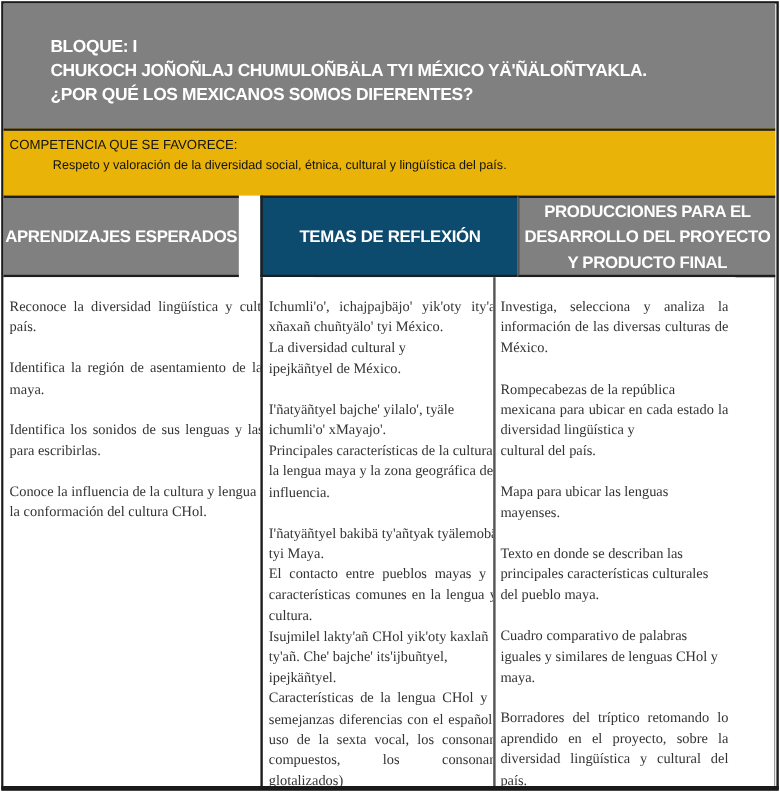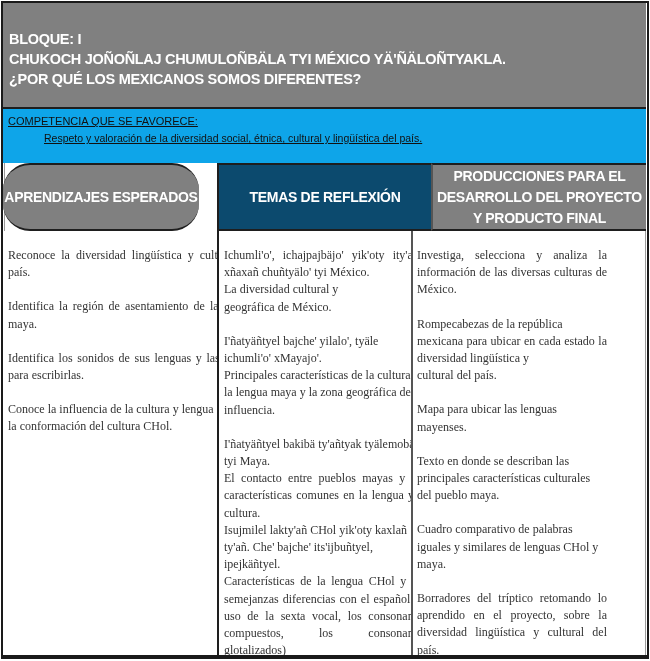--- a/index.html
+++ b/index.html
@@ -8,36 +8,36 @@
       position: absolute; left: 1px; top: 1px; width: 644px; height: 654px;
       border: 2px solid #1a1a1a; box-sizing: content-box;
       outline: 1px solid #9a9a9a; outline-offset: -4px;
     }
     .title-block {
       position: absolute; left: 3px; top: 3px; width: 643px; height: 104px;
       background: #808080; color: #ffffff; box-sizing: border-box;
       padding: 26px 6px 0 6px; font-size: 14.5px; line-height: 20px; font-weight: bold;
       letter-spacing: -0.3px;
     }
-    .title-block div { white-space: nowrap; }
+    .title-block div { white-space: nowrap; margin-left: 33px; }
     .comp-block {
       position: absolute; left: 3px; top: 107px; width: 643px; height: 56px;
-      background: #0ea5e9; color: #111111; box-sizing: border-box;
+      background: #eab308; color: #111111; box-sizing: border-box;
       border-top: 2px solid #1e1e1e; padding: 4px 5px 0 5px;
-      font-size: 11px; line-height: 17px; text-decoration: underline;
+      font-size: 11px; line-height: 17px;
     }
     .comp-block .label { font-size: 11px; }
     .comp-block .text { font-size: 10.5px; padding-left: 36px; }
     .hdr {
       position: absolute; top: 163px; height: 68px; box-sizing: border-box;
       border-top: 2px solid #1e1e1e; border-bottom: 2px solid #1e1e1e;
       display: flex; align-items: center; justify-content: center; text-align: center;
       color: #ffffff; font-weight: bold; font-size: 14px; line-height: 21px; letter-spacing: -0.3px;
     }
-    .hdr-1 { left: 3px; width: 196px; background: #808080; border-radius: 27px; }
+    .hdr-1 { left: 3px; width: 196px; background: #808080; }
     .hdr-2 { left: 217px; width: 214px; background: #0c4a6e; border-left: 2px solid #1e1e1e; }
     .hdr-3 { left: 431px; width: 215px; background: #808080; border-left: 2px solid #555; }
     .col {
       position: absolute; top: 231px; height: 424px; box-sizing: border-box;
       background: #ffffff; color: #333333; font-family: "Liberation Serif", "DejaVu Serif", serif;
       font-size: 12px; line-height: 17.2px; padding: 16px 4px 0 5px;
     }
     .col-1 { left: 3px; width: 258px; }
     .col-2 { left: 217px; width: 214px; border-left: 2px solid #1e1e1e; }
     .col-3 { left: 411px; width: 202px; border-left: 2px solid #555; padding-left: 4px; padding-right: 6px; }
@@ -76,21 +76,21 @@
   <p class="par j">Reconoce la diversidad lingüística y cultural del país.</p>
   <p class="par j">Identifica la región de asentamiento de la cultura maya.</p>
   <p class="par j">Identifica los sonidos de sus lenguas y las grafías para escribirlas.</p>
   <p class="par j">Conoce la influencia de la cultura y lengua maya en la conformación del cultura CHol.</p>
 </div>
 
 <div class="col col-2">
   <div class="par">
     <span class="ln j">Ichumli'o', ichajpajbäjo' yik'oty ity'año' xñaxañ chuñtyälo' tyi México.</span>
     <span class="ln">La diversidad cultural y</span>
-    <span class="ln">geográfica de México.</span>
+    <span class="ln">ipejkäñtyel de México.</span>
   </div>
   <div class="par">
     <span class="ln">I'ñatyäñtyel bajche' yilalo', tyäle ichumli'o' xMayajo'.</span>
     <span class="ln">Principales características de la cultura y la lengua maya y la zona geográfica de influencia.</span>
   </div>
   <div class="par">
     <span class="ln">I'ñatyäñtyel bakibä ty'añtyak tyälemobä tyi Maya.</span>
     <span class="ln j">El contacto entre pueblos mayas y sus características comunes en la lengua y la cultura.</span>
     <span class="ln">Isujmilel lakty'añ CHol yik'oty kaxlañ ty'añ. Che' bajche' its'ijbuñtyel, ipejkäñtyel.</span>
     <span class="ln j">Características de la lengua CHol y sus semejanzas diferencias con el español (el uso de la sexta vocal, los consonantes compuestos, los consonantes glotalizados)</span>

